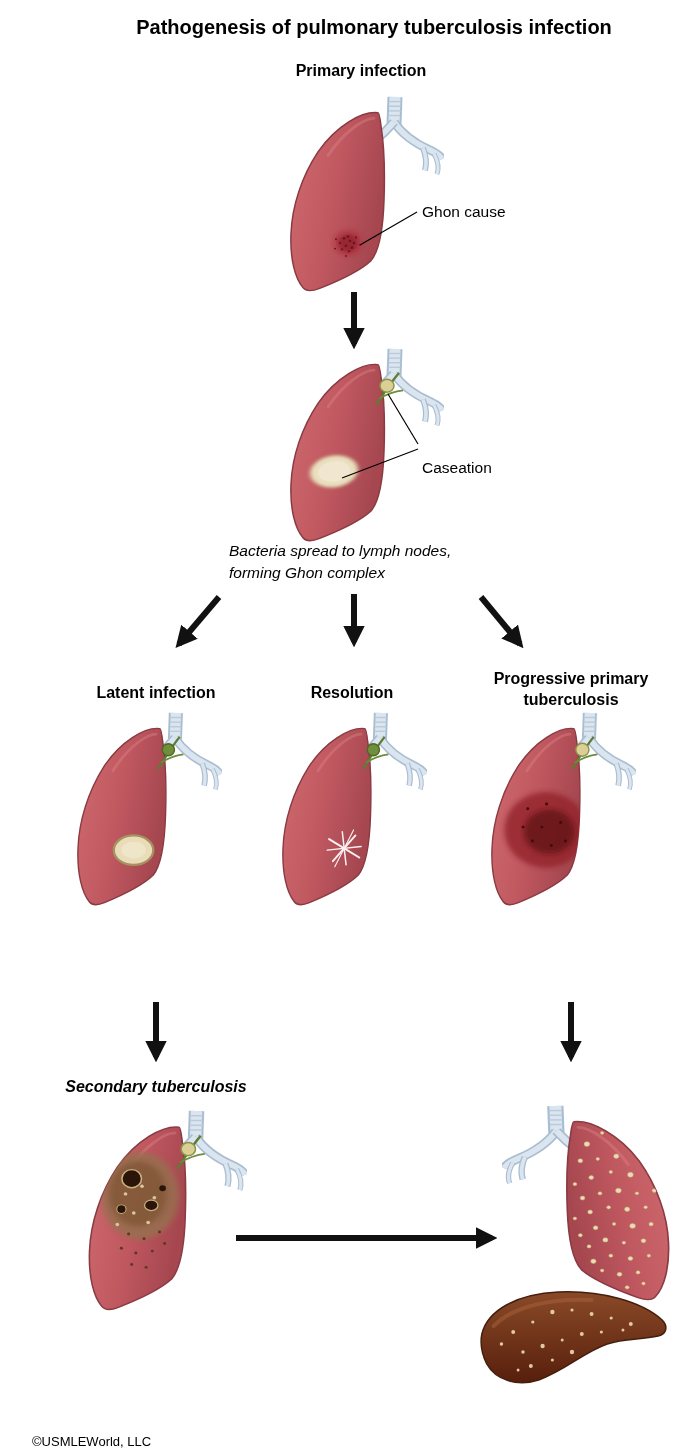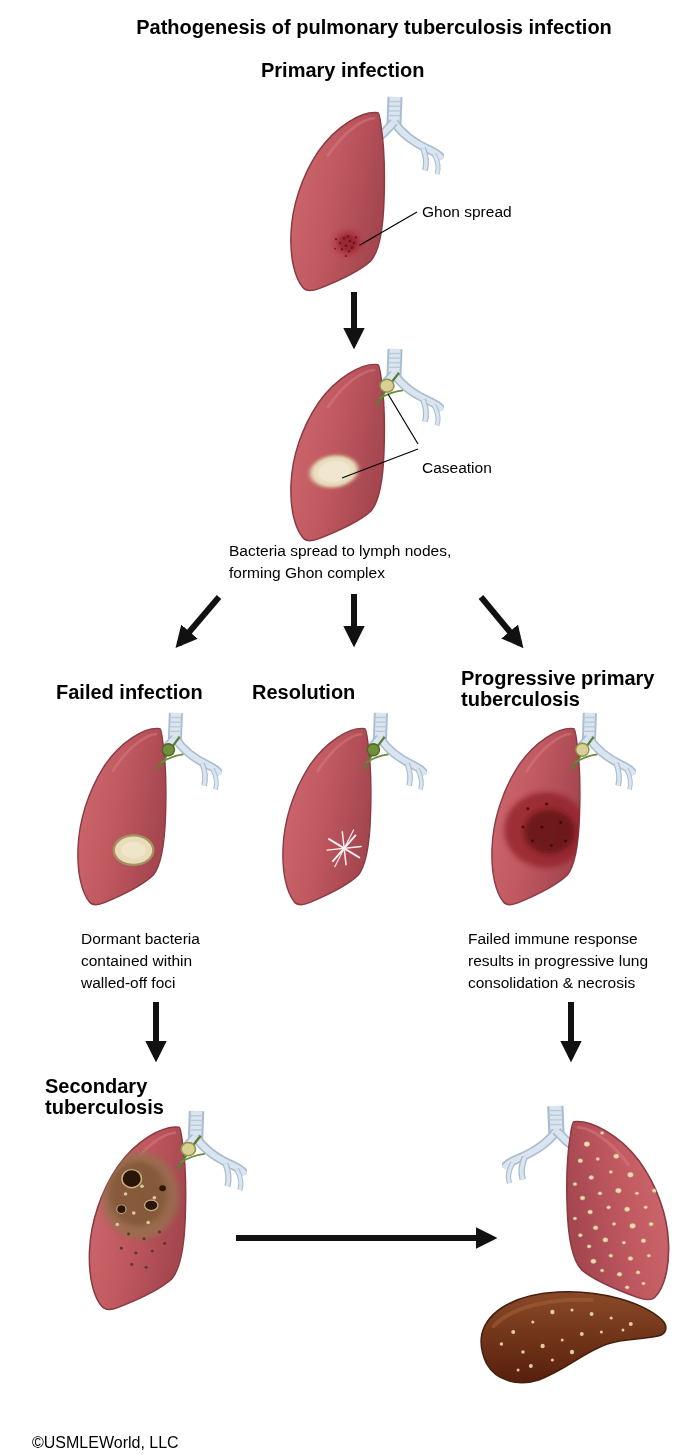--- a/index.html
+++ b/index.html
@@ -4,25 +4,25 @@
 <style>
   * { box-sizing: border-box; }
   body { margin: 0; background: #ffffff; }
   #canvas {
     position: relative; width: 700px; height: 1455px; background: #fff;
     font-family: "Liberation Sans", "DejaVu Sans", sans-serif; color: #000; overflow: hidden; margin-left: 24px;
   }
   .abs { position: absolute; }
   .title { position: absolute; left: 0; top: 16px; width: 100%; text-align: center;
            font-size: 20px; font-weight: bold; }
-  .h   { position: absolute; font-size: 20px; font-weight: bold; text-align: left;
+  .h   { position: absolute; font-size: 16px; font-weight: bold; text-align: center;
          white-space: pre-line; line-height: 21px; }
   .cap { position: absolute; font-size: 15.5px; line-height: 22px; white-space: pre-line; }
   .lbl { position: absolute; font-size: 15.5px; line-height: 20px; }
-  .footer { position: absolute; left: 8px; top: 1434px; font-size: 16px; }
+  .footer { position: absolute; left: 8px; top: 1434px; font-size: 13px; }
   svg { display: block; }
   #connectors { pointer-events: none; }
 </style>
 </head>
 <body>
 
 <svg width="0" height="0" style="position:absolute" aria-hidden="true">
   <defs>
     <linearGradient id="lungGrad" x1="0" y1="0" x2="1" y2="0.35">
       <stop offset="0" stop-color="#cf6b70"></stop>
@@ -125,37 +125,37 @@
           <circle cx="75" cy="167" r="1.2"></circle>
         <circle cx="82" cy="152" r="1.1"></circle>
           <circle cx="62" cy="154" r="1"></circle>
           <circle cx="86" cy="160" r="1"></circle>
         <circle cx="72" cy="172" r="1"></circle>
           <circle cx="61" cy="164" r="1"></circle>
       </g>
     </g>
   </svg>
 
-  <div class="lbl" style="left:398px; top:202px;">Ghon spread</div>
+  <div class="lbl" style="left:398px; top:202px;">Ghon cause</div>
 
   <svg class="abs" style="left:250px; top:348px;" width="170" height="198" viewBox="0 0 170 215" preserveAspectRatio="none">
     <use href="#sym-lung"></use>
     <use href="#sym-node-tan"></use>
     <g clip-path="url(#clipLung)">
       <ellipse cx="60" cy="134" rx="24" ry="17" fill="#eadfbf" stroke="#cbb98c" stroke-width="1" transform="rotate(-10 60 134)" filter="url(#blur2)"></ellipse>
       <ellipse cx="60" cy="134" rx="16" ry="11" fill="#f2e9d2" opacity="0.85" transform="rotate(-10 60 134)"></ellipse>
     </g>
   </svg>
 
   <div class="lbl" style="left:398px; top:458px;">Caseation</div>
 
-  <div class="cap" style="left:205px; top:540px;">Bacteria spread to lymph nodes,
+  <div class="cap" style="left:205px; top:540px;font-style:italic;">Bacteria spread to lymph nodes,
 forming Ghon complex</div>
 
-  <div class="h" style="left:32px; top:682px; width:200px;">Failed infection</div>
+  <div class="h" style="left:32px; top:682px; width:200px;">Latent infection</div>
   <div class="h" style="left:437px; top:668px; width:220px;">Progressive primary
 tuberculosis</div>
   <div class="h" style="left:228px; top:682px; width:200px;">Resolution</div>
 
   <svg class="abs" style="left:38px; top:712px;" width="160" height="198" viewBox="0 0 170 215" preserveAspectRatio="none">
     <use href="#sym-lung"></use>
     <use href="#sym-node-green"></use>
     <g clip-path="url(#clipLung)">
       <ellipse cx="76" cy="150" rx="21" ry="16" fill="#e9dcb8" stroke="#a6925f" stroke-width="2.5"></ellipse>
       <ellipse cx="76" cy="150" rx="13" ry="9" fill="#f0e6ca" opacity="0.9"></ellipse>
@@ -186,28 +186,22 @@
           <circle cx="90" cy="120" r="1.6"></circle>
         <circle cx="60" cy="140" r="1.6"></circle>
           <circle cx="80" cy="145" r="1.6"></circle>
           <circle cx="95" cy="140" r="1.6"></circle>
         <circle cx="50" cy="125" r="1.6"></circle>
           <circle cx="70" cy="125" r="1.6"></circle>
       </g>
     </g>
   </svg>
 
-  <div class="cap" style="left:57px; top:928px;">Dormant bacteria
-contained within
-walled-off foci</div>
-  <div class="cap" style="left:444px; top:928px;">Failed immune response
-results in progressive lung
-consolidation &amp; necrosis</div>
-
-  <div class="h" style="left:21px; top:1076px; width:210px;">Secondary tuberculosis</div>
+
+  <div class="h" style="left:27px; top:1076px; width:210px;font-style:italic;">Secondary tuberculosis</div>
 
   <svg class="abs" style="left:48px; top:1110px;" width="175" height="205" viewBox="0 0 170 215" preserveAspectRatio="none">
     <use href="#sym-lung"></use>
     <use href="#sym-node-tan"></use>
     <g clip-path="url(#clipLung)">
       <ellipse cx="66" cy="90" rx="38" ry="46" fill="#97704f" opacity="0.85" filter="url(#blur3)"></ellipse>
       <ellipse cx="64" cy="88" rx="28" ry="34" fill="#7c5233" opacity="0.7" filter="url(#blur3)"></ellipse>
       <g fill="#d9c79b">
         <circle cx="52" cy="88" r="1.8"></circle>
           <circle cx="68" cy="80" r="1.8"></circle>

